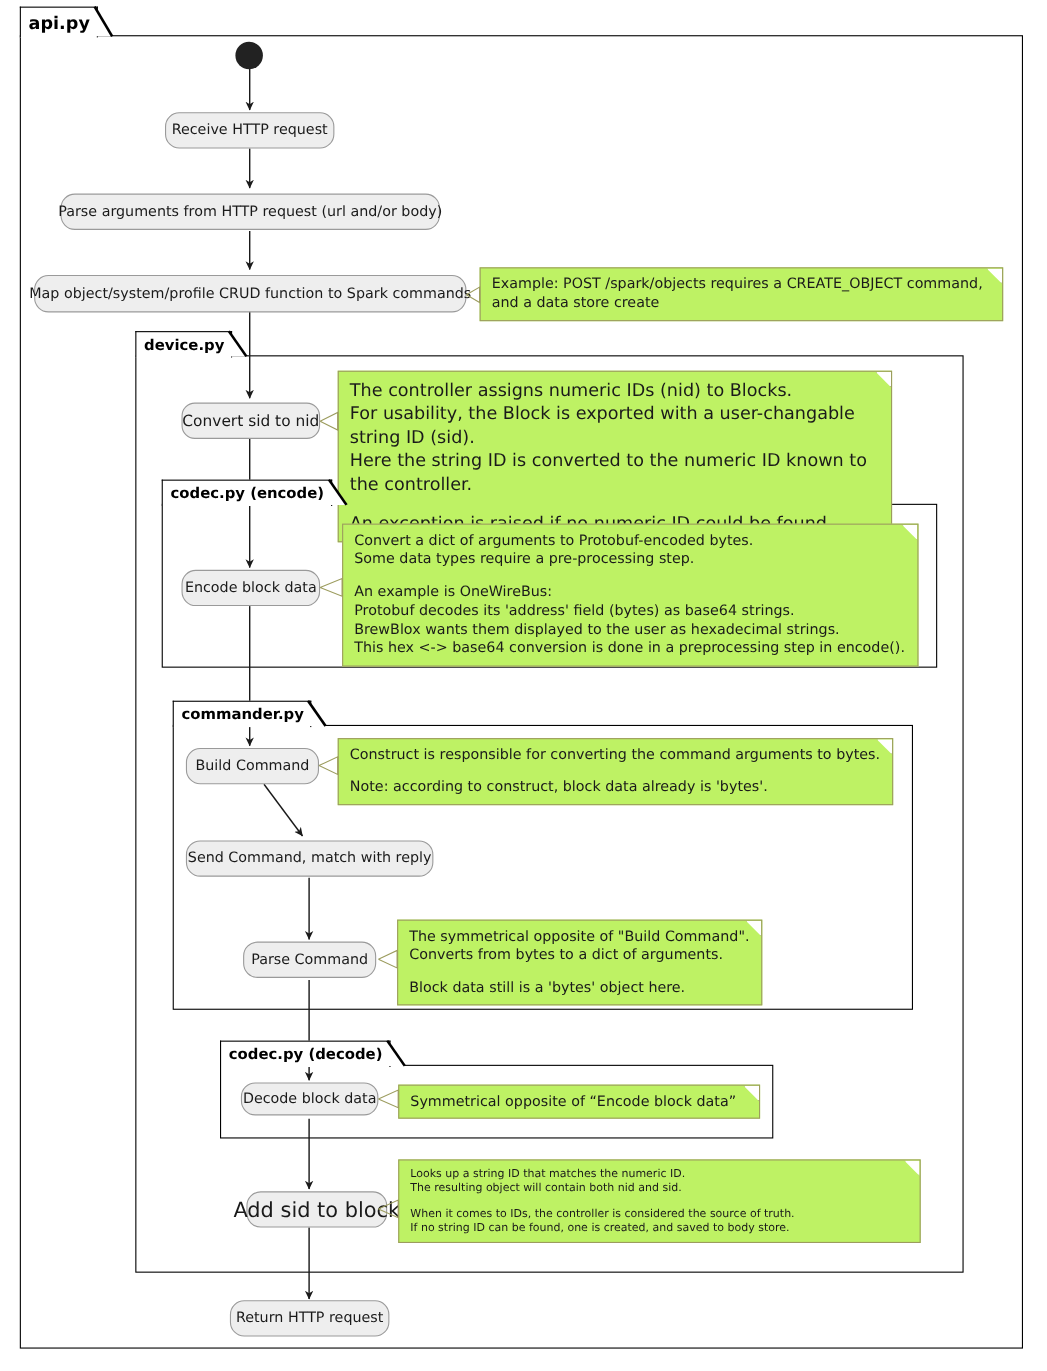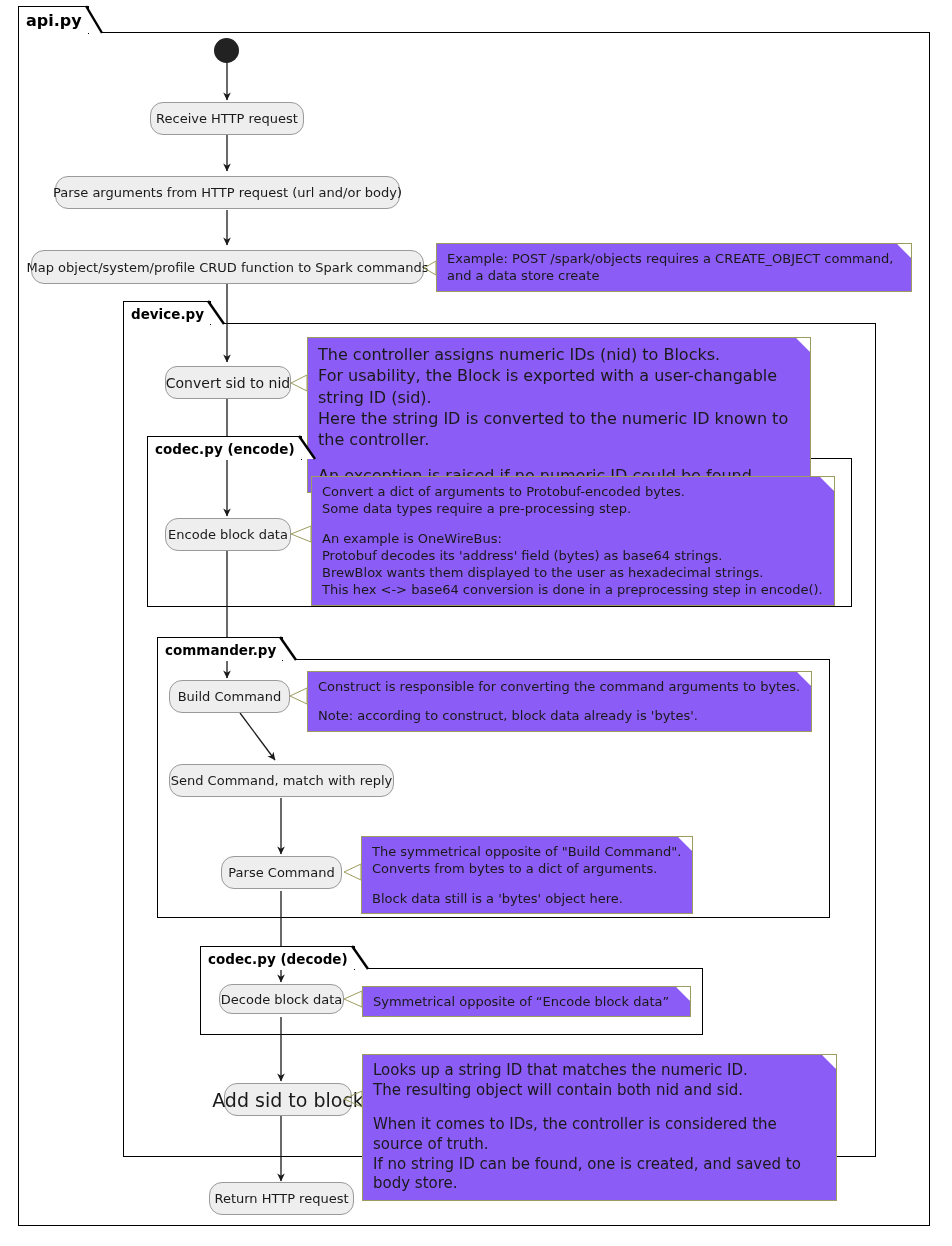--- a/index.html
+++ b/index.html
@@ -69,21 +69,21 @@
   .start-node {
     position: absolute;
     background: #222222;
     border-radius: 50%;
     z-index: 3;
   }
 
   
   .note {
     position: absolute;
-    background: #8b5cf6;
+    background: #bef264;
     border: 1px solid #9C9C5E;
     box-sizing: border-box;
     color: #1a1a1a;
     z-index: 3;
     padding: 6px 9px 6px 10px;
     line-height: 1.33;
   }
   .note .dogear-tri {
     position: absolute;
     top: 0;
@@ -295,21 +295,21 @@
     <span class="note-line">Converts from bytes to a dict of arguments.</span>
     <span class="note-line blank"></span>
     <span class="note-line">Block data still is a 'bytes' object here.</span>
   </div>
 
   <div class="note" style="left:362px; top:986px; width:329px; font-size:13px;">
     <div class="dogear-tri"></div>
     <span class="note-line">Symmetrical opposite of “Encode block data”</span>
   </div>
 
-  <div class="note" style="left:362px; top:1054px; width:475px; font-size:15px;">
+  <div class="note" style="left:362px; top:1054px; width:475px; font-size:10px;">
     <div class="dogear-tri"></div>
     <span class="note-line">Looks up a string ID that matches the numeric ID.</span>
     <span class="note-line">The resulting object will contain both nid and sid.</span>
     <span class="note-line blank"></span>
     <span class="note-line">When it comes to IDs, the controller is considered the source of truth.</span>
     <span class="note-line">If no string ID can be found, one is created, and saved to body store.</span>
   </div>
 
 </div>
 

